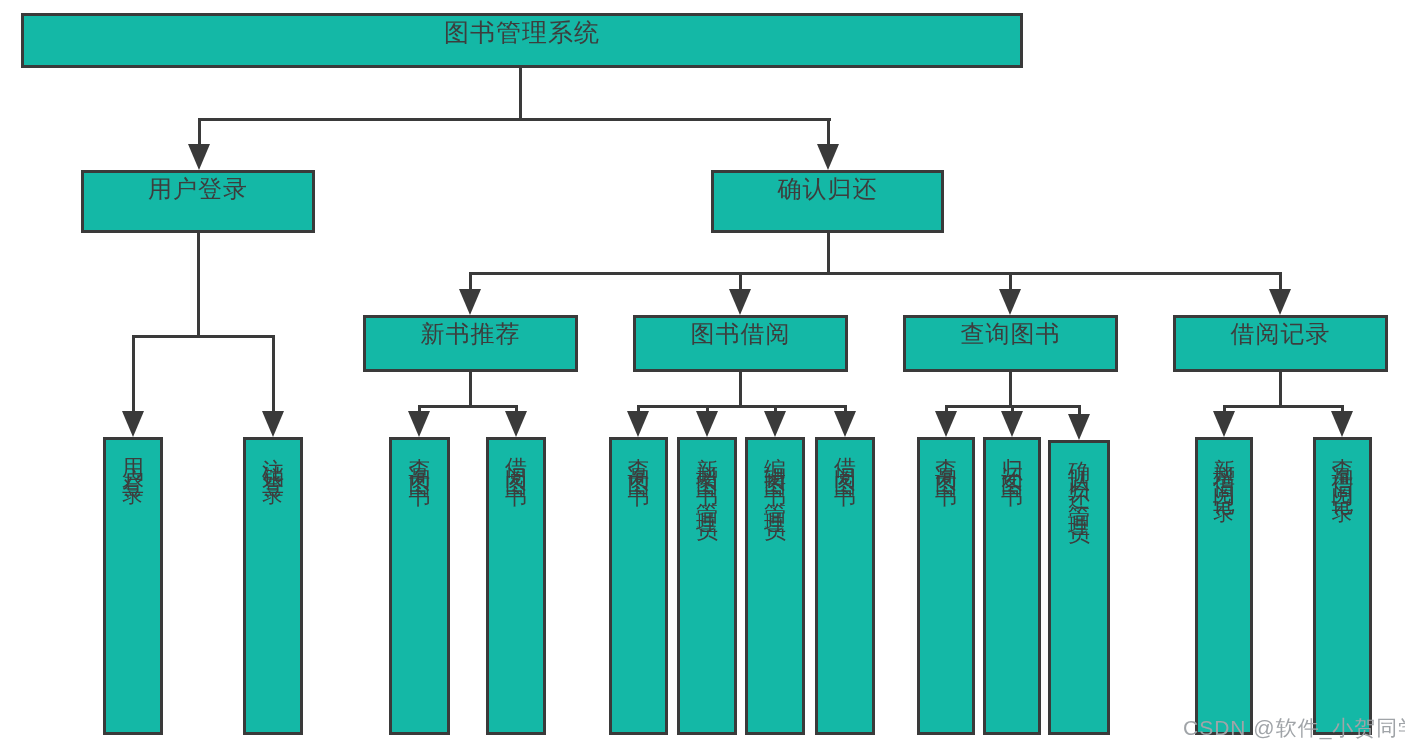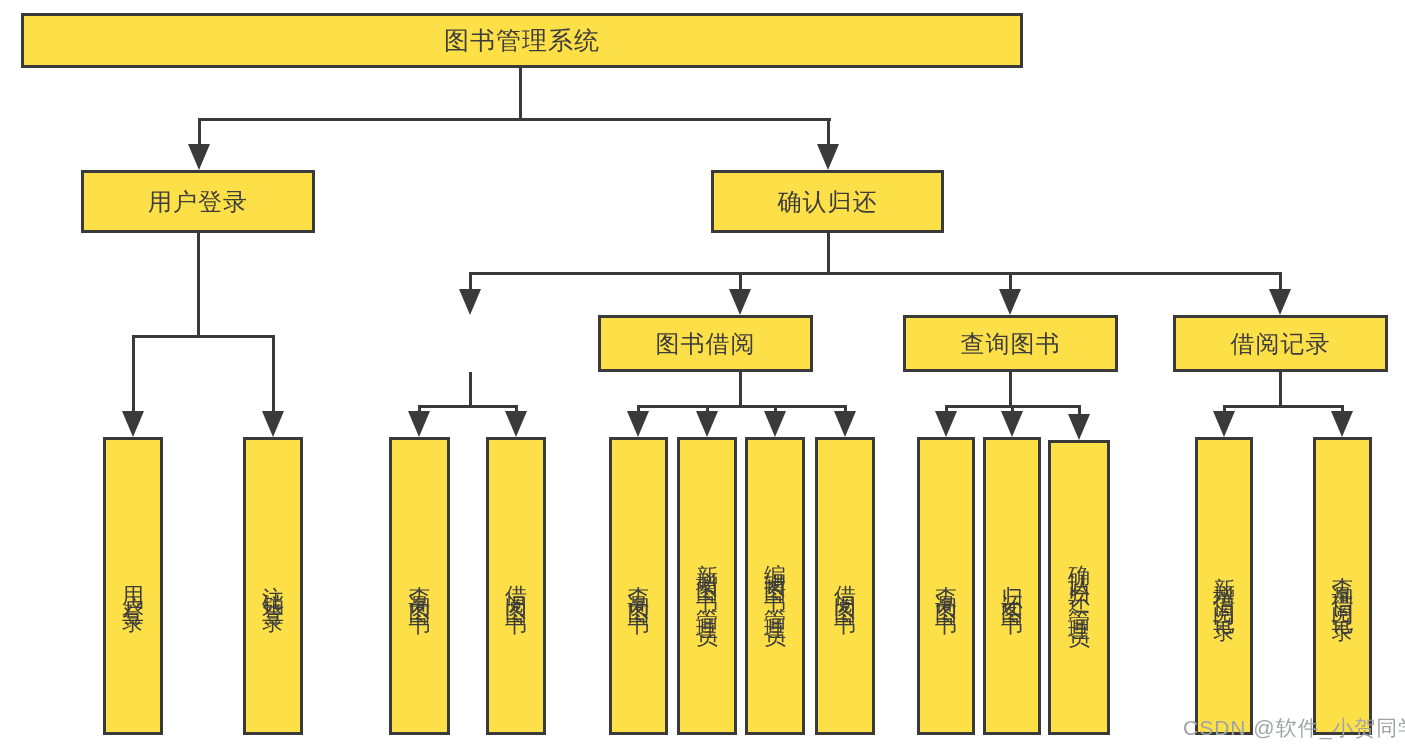--- a/index.html
+++ b/index.html
@@ -13,23 +13,23 @@
     position:relative;
     width:1405px;height:747px;
     background:var(--bg);
     overflow:hidden;
     font-family:"Liberation Sans","DejaVu Sans",sans-serif;
   }
   .node{
     position:absolute;
     box-sizing:border-box;
     border:3px solid var(--line);
-    background:#fde047;
+    background:#14b8a6;
     display:flex;
-    align-items:center;
+    align-items:flex-start;
     justify-content:center;
   }
   .hlabel{
     color:var(--text);
     font-size:24px;
     letter-spacing:1px;
     white-space:nowrap;
   }
   .title .hlabel{font-size:25px;}
   .vlabel{
@@ -96,21 +96,24 @@
   <div class="ln" style="left:469px;top:272px;width:813px;height:3px;"></div>
   <div class="ln" style="left:469px;top:272px;width:3px;height:20px;"></div>
   <div class="ah" style="left:459px;top:289px;"></div>
   <div class="ln" style="left:739px;top:272px;width:3px;height:20px;"></div>
   <div class="ah" style="left:729px;top:289px;"></div>
   <div class="ln" style="left:1009px;top:272px;width:3px;height:20px;"></div>
   <div class="ah" style="left:999px;top:289px;"></div>
   <div class="ln" style="left:1279px;top:272px;width:3px;height:20px;"></div>
   <div class="ah" style="left:1269px;top:289px;"></div>
 
-  <div class="node" style="left:598px;top:315px;width:215px;height:57px;">
+  <div class="node" style="left:363px;top:315px;width:215px;height:57px;">
+    <span class="hlabel">新书推荐</span>
+  </div>
+  <div class="node" style="left:633px;top:315px;width:215px;height:57px;">
     <span class="hlabel">图书借阅</span>
   </div>
   <div class="node" style="left:903px;top:315px;width:215px;height:57px;">
     <span class="hlabel">查询图书</span>
   </div>
   <div class="node" style="left:1173px;top:315px;width:215px;height:57px;">
     <span class="hlabel">借阅记录</span>
   </div>
 
   <div class="ln" style="left:469px;top:372px;width:3px;height:33px;"></div>

